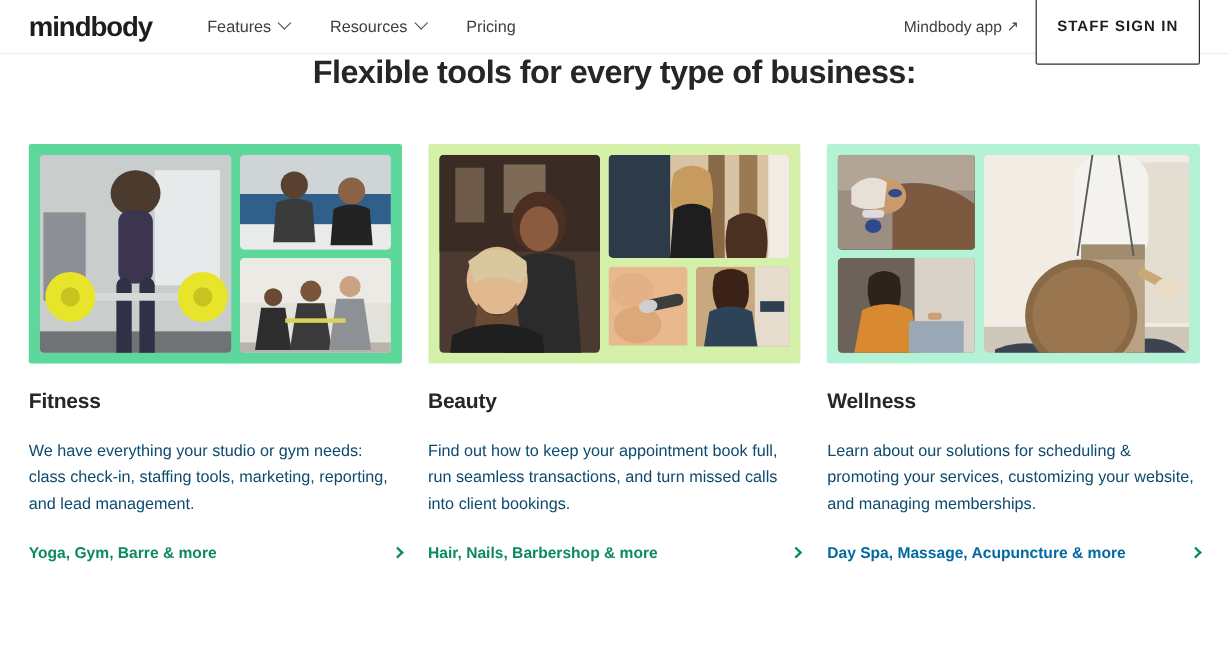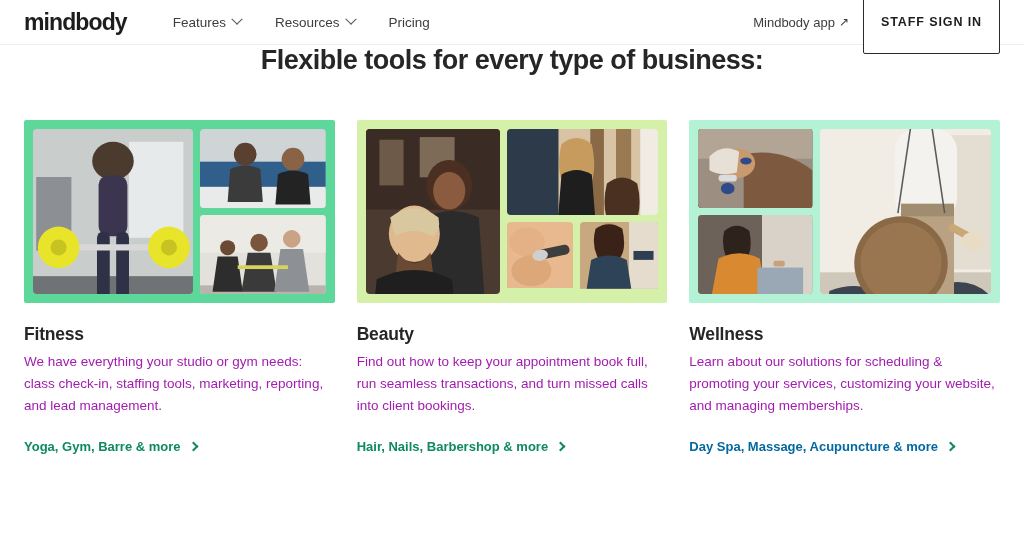--- a/index.html
+++ b/index.html
@@ -152,34 +152,35 @@
     font-size: 17.5px;
     font-weight: 700;
     color: #262626;
     margin-top: 21px;
     letter-spacing: -0.2px;
   }
 
   .card-body {
     font-size: 13.5px;
     line-height: 1.62;
-    color: #a21caf;
-    margin-top: 6px;
+    color: #0c4a6e;
+    margin-top: 20px;
   }
 
   .card-link {
     display: flex;
     align-items: center;
     gap: 9px;
     margin-top: 22px;
     font-size: 13px;
     font-weight: 700;
     color: #0e8a5f;
     cursor: pointer;
     white-space: nowrap;
+    justify-content: space-between;
   }
   .chev-right {
     display: inline-block;
     width: 7px;
     height: 7px;
     border-right: 2px solid #0e8a5f;
     border-top: 2px solid #0e8a5f;
     transform: rotate(45deg);
   }
 

